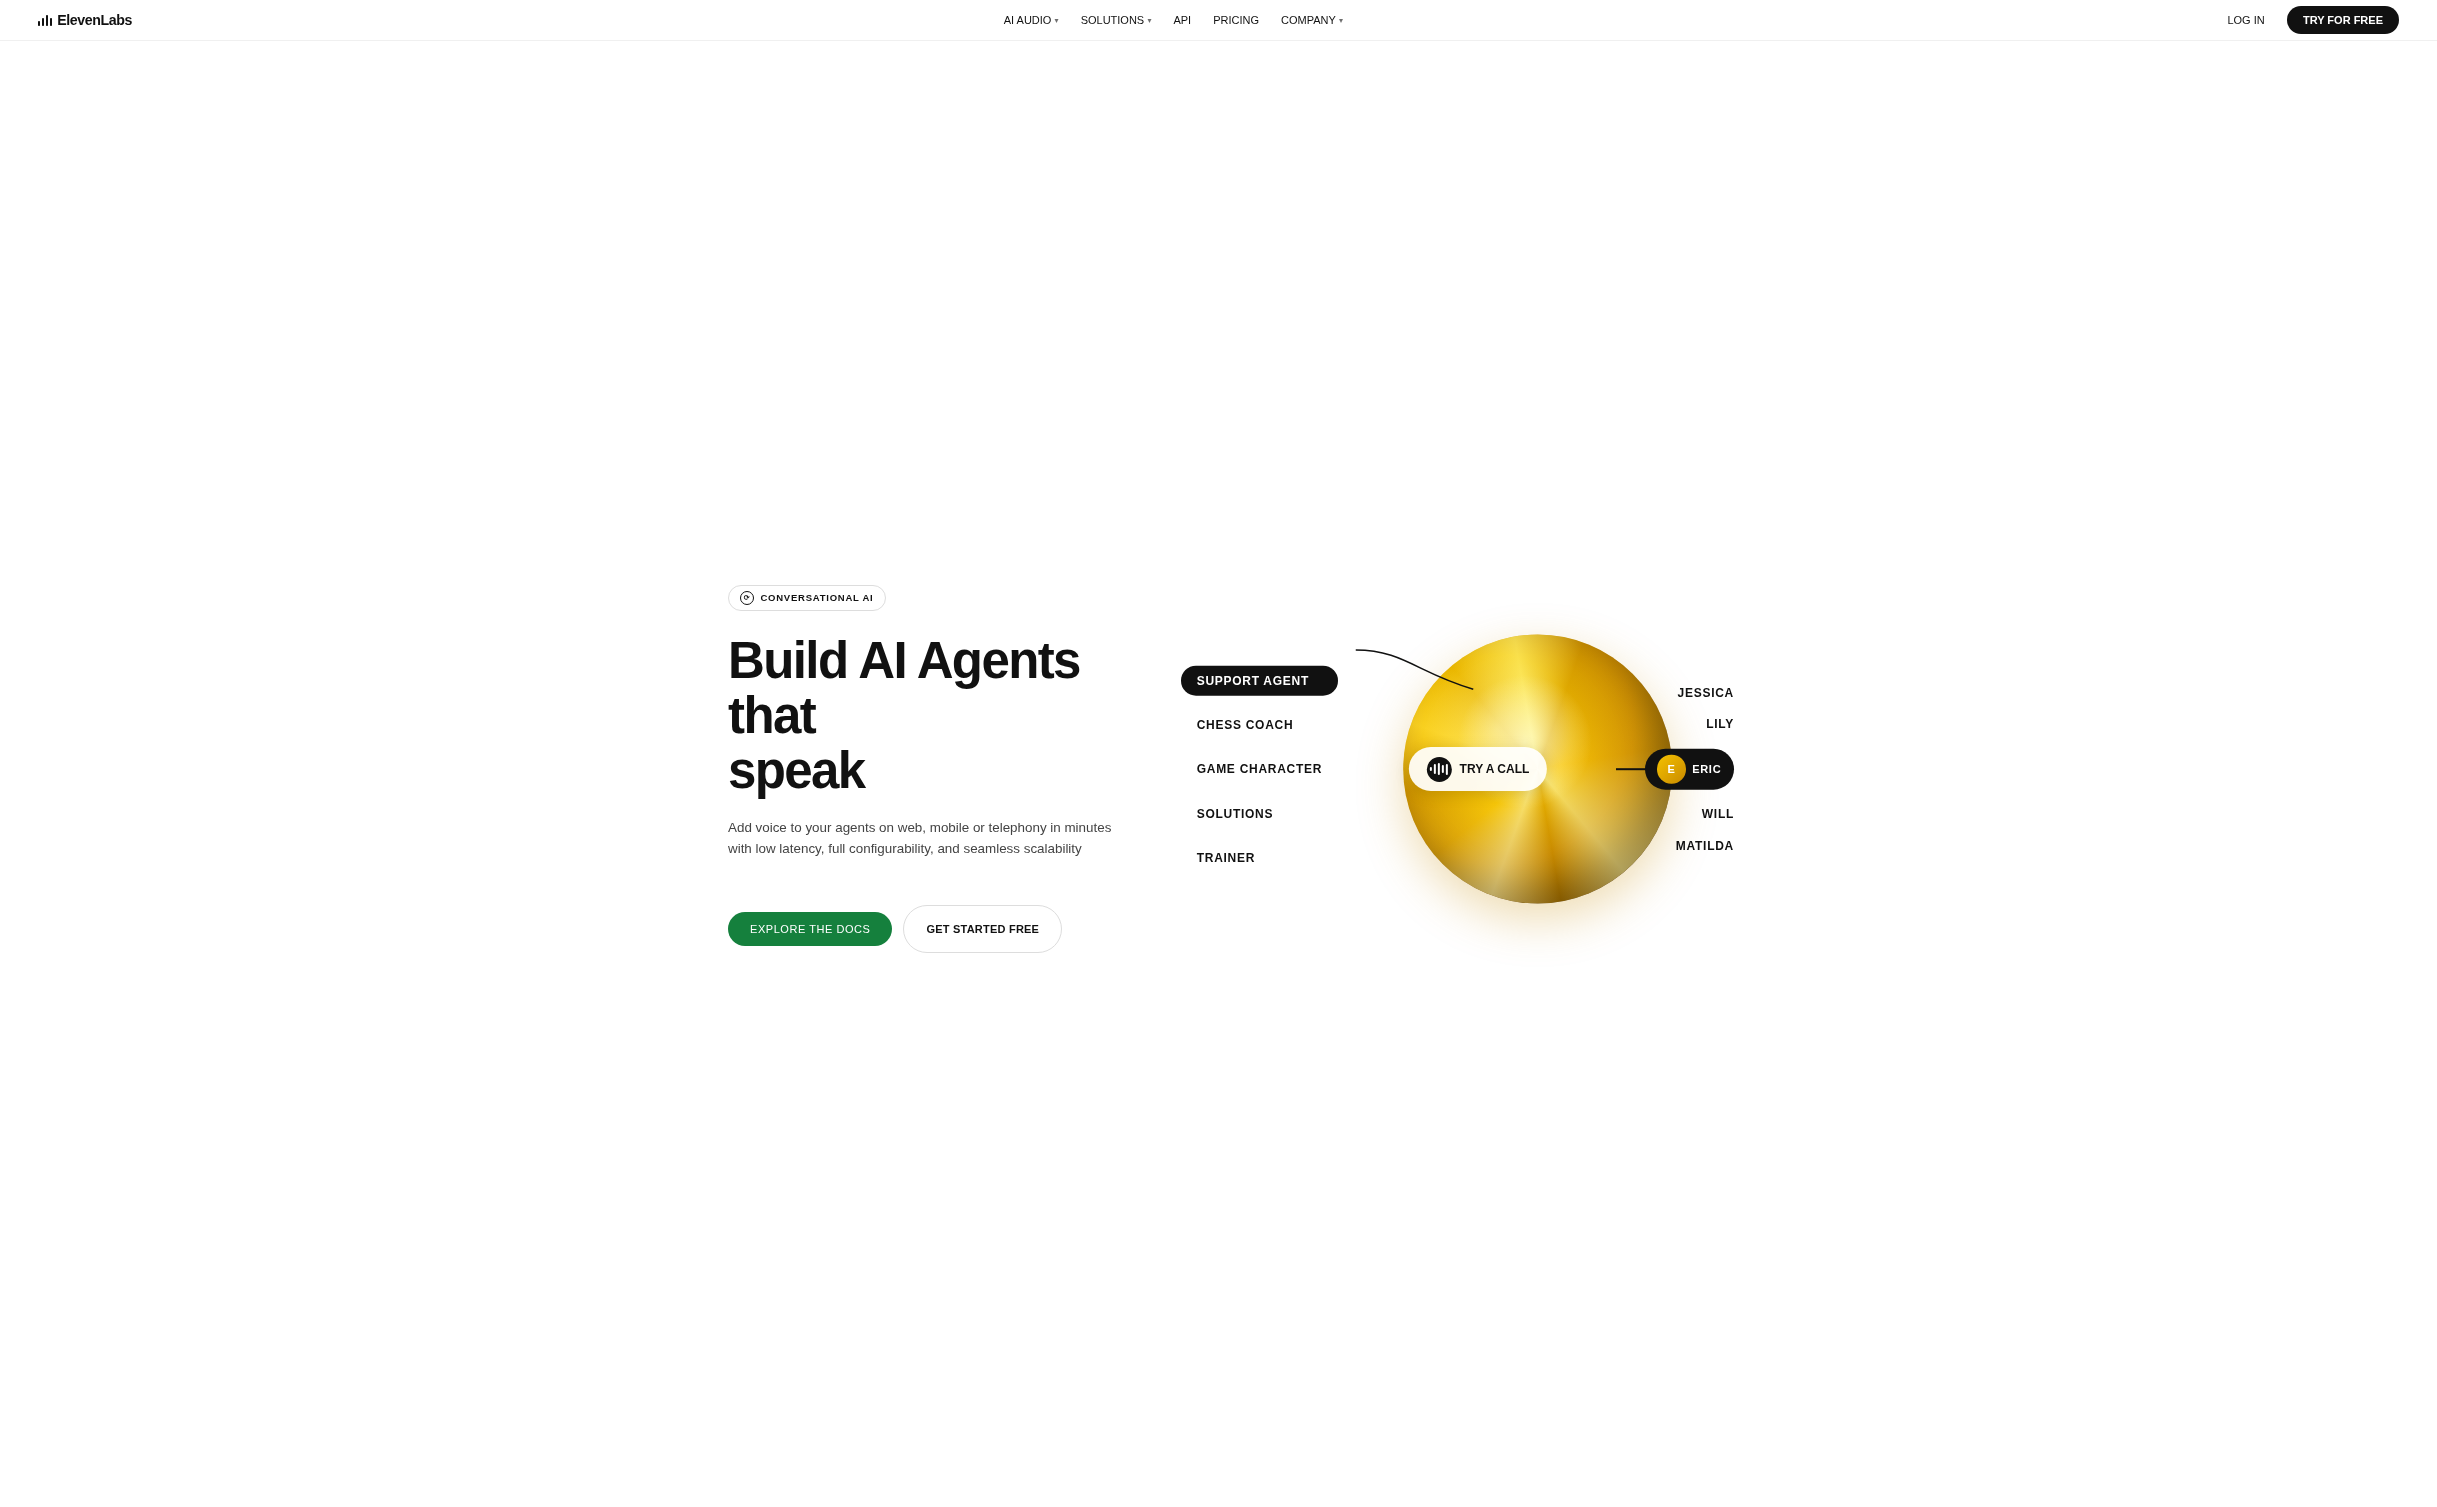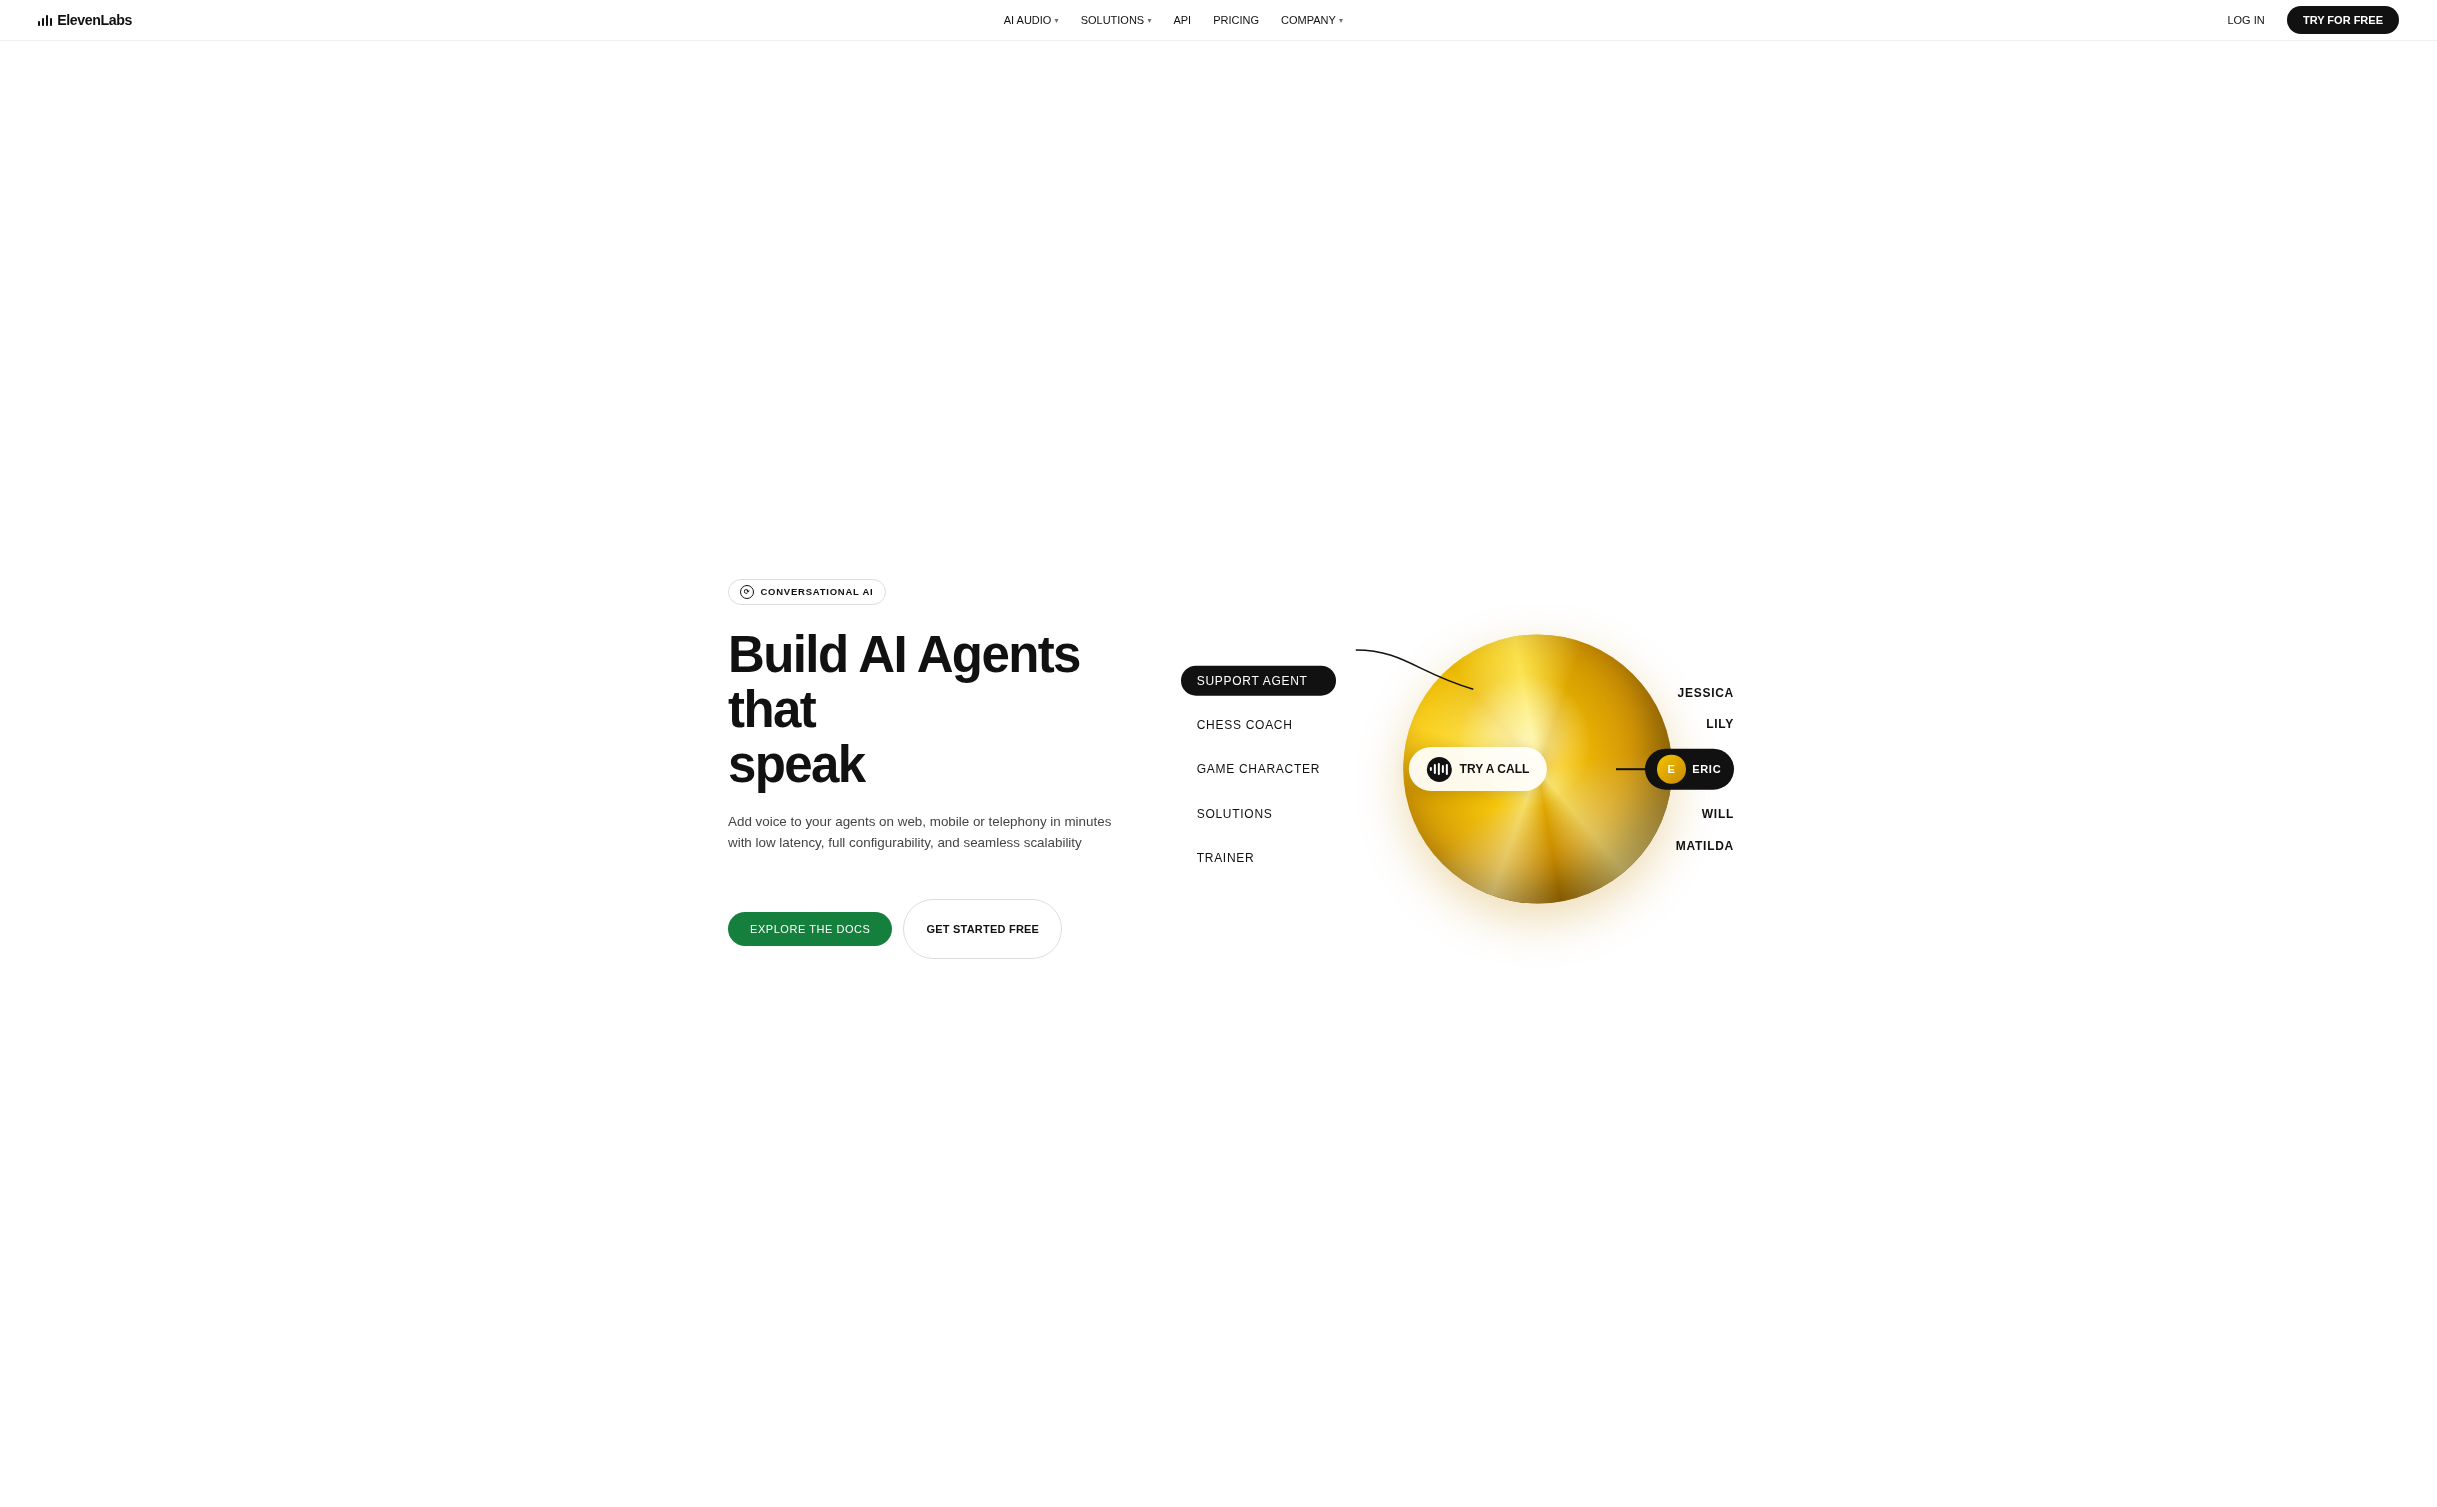--- a/index.html
+++ b/index.html
@@ -163,21 +163,21 @@
       cursor: pointer;
       letter-spacing: 0.05em;
     }
     .btn-started {
       font-size: 11px;
       font-weight: 600;
       color: #111;
       background: transparent;
       border: 1.2px solid #ddd;
       border-radius: 40px;
-      padding: 23px 22px;
+      padding: 17px 22px;
       cursor: pointer;
       letter-spacing: 0.02em;
     }
 
     
     .hero-right {
       flex: 0 0 55%;
       display: flex;
       align-items: center;
       justify-content: center;
@@ -290,21 +290,21 @@
       left: 0;
       top: 50%;
       transform: translateY(-50%);
       display: flex;
       flex-direction: column;
       gap: 14.2px;
       z-index: 5;
     }
     .agent-item {
       font-size: 12px;
-      font-weight: 400;
+      font-weight: 700;
       color: #111;
       letter-spacing: 0.06em;
       cursor: pointer;
       padding: 8px 16px;
       border-radius: 40px;
       transition: background 0.2s;
     }
     .agent-item.active {
       background: #111;
       color: #fff;

